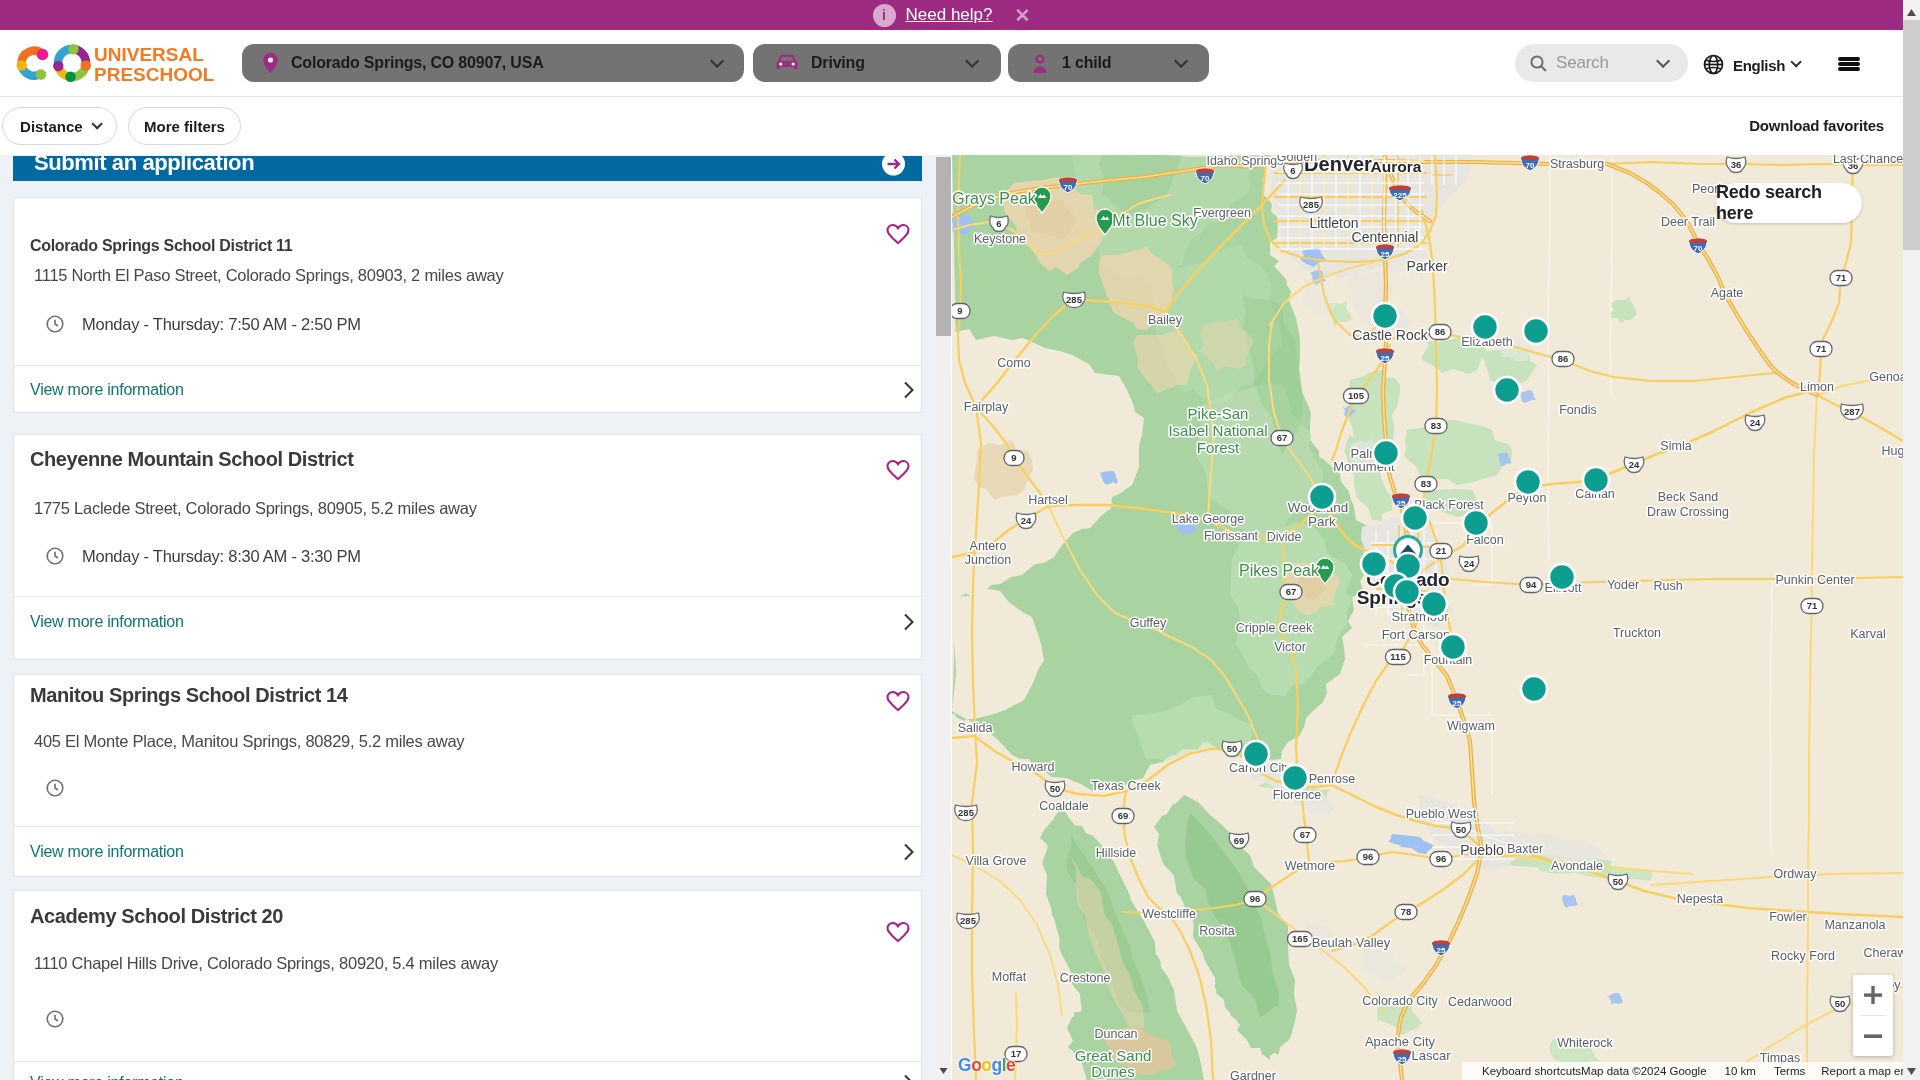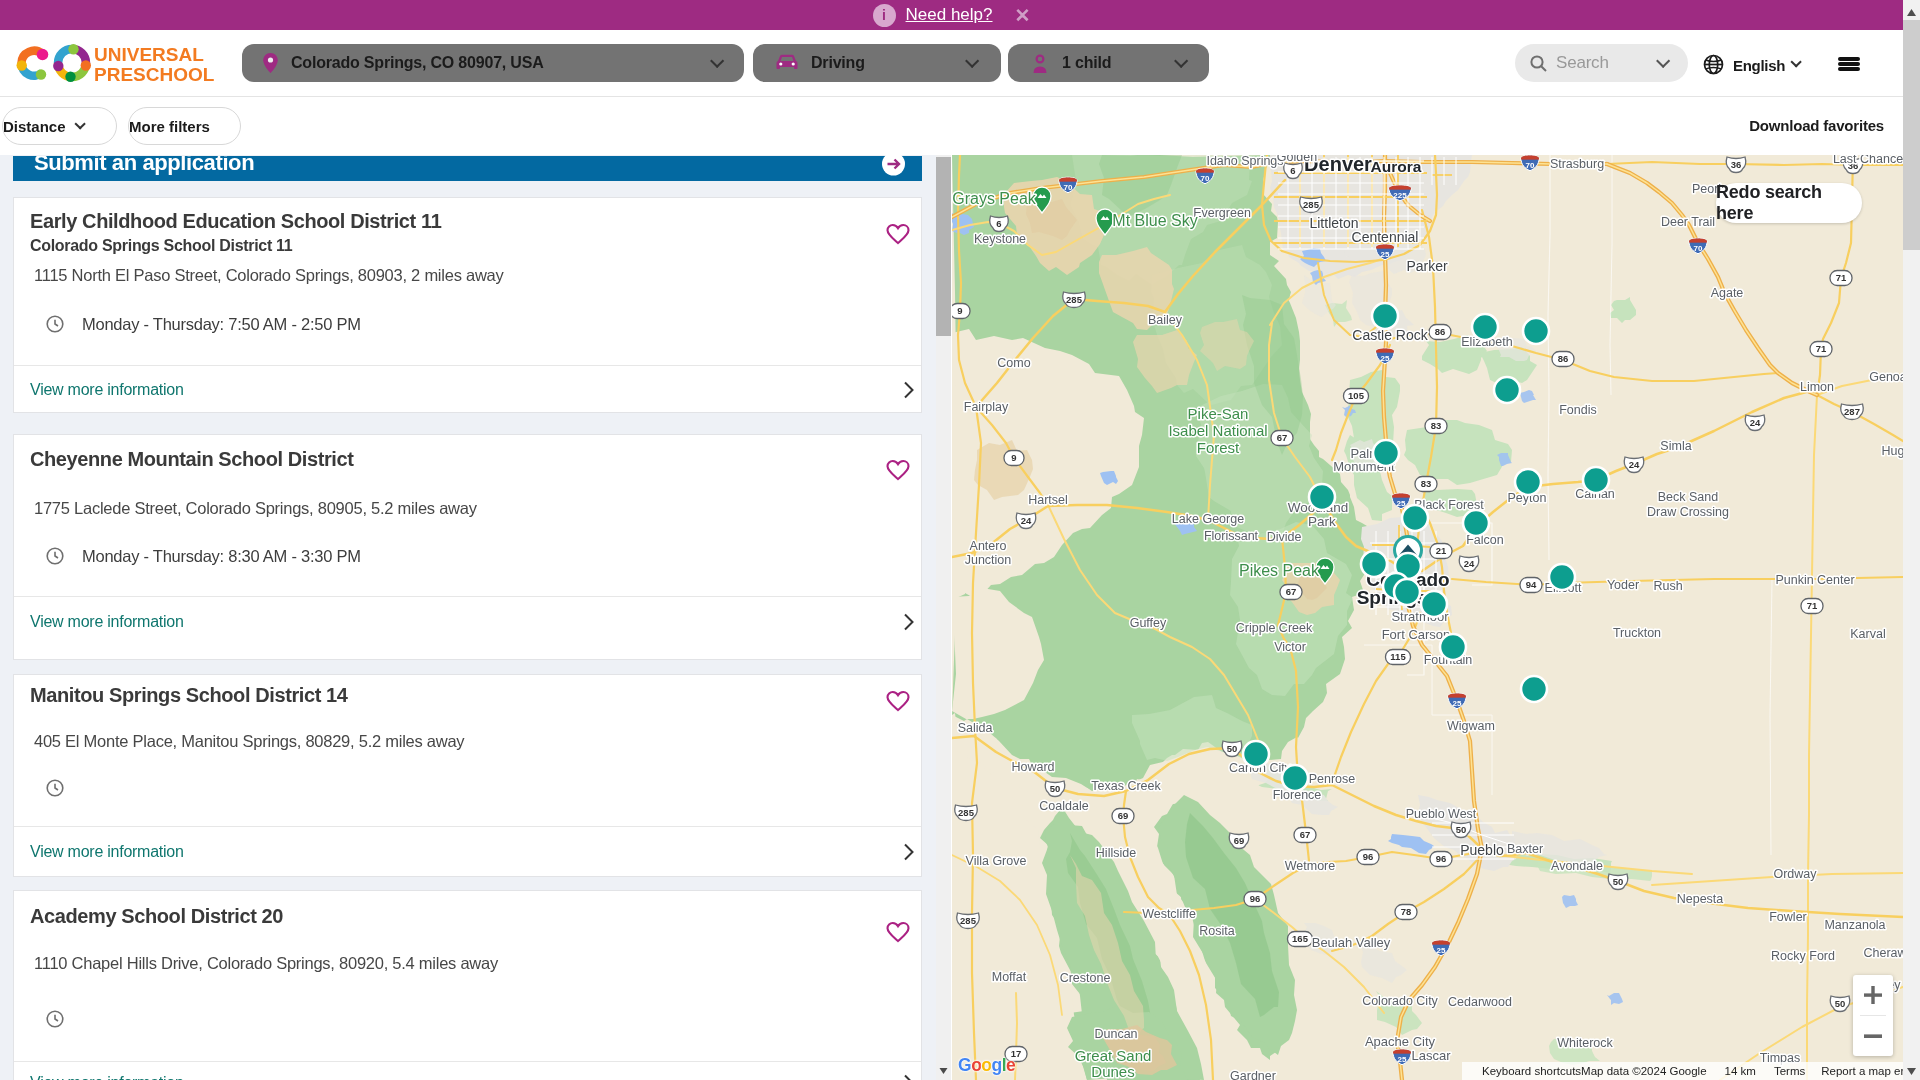--- a/index.html
+++ b/index.html
@@ -6,21 +6,21 @@
 .abs{position:absolute}
 #banner{position:absolute;left:0;top:0;width:1903px;height:30px;background:#9e2b82}
 #banner .inner{position:absolute;left:0;top:0;width:100%;height:30px;display:flex;align-items:center;justify-content:center;gap:10px}
 #banner .info{width:23px;height:23px;border-radius:50%;background:#d8a8ce;color:#9e2b82;font-weight:bold;font-size:14px;display:flex;align-items:center;justify-content:center;font-family:"Liberation Sans",sans-serif}
 #banner .lnk{color:#fff;font-size:17px;text-decoration:underline;font-weight:400}
 #banner .x{color:#cf9ec6;font-size:19px;margin-left:12px;font-weight:bold}
 #header{position:absolute;left:0;top:30px;width:1903px;height:67px;background:#fff;border-bottom:1px solid #e4e4e4}
 .hbox{position:absolute;height:38px;top:14px;background:#737373;border-radius:12px;display:flex;align-items:center;font-size:16px;font-weight:700;color:#1b1b1b;letter-spacing:-0.2px}
 .chev{display:inline-block;width:10px;height:10px;border-right:2.2px solid #333;border-bottom:2.2px solid #333;transform:rotate(45deg) translateY(-3px)}
 #filter{position:absolute;left:0;top:97px;width:1903px;height:58px;background:#fff}
-.pill{position:absolute;top:10px;height:38px;border:1px solid #d8d8d8;border-radius:19px;background:#fff;display:flex;align-items:center;justify-content:flex-start;font-size:15px;font-weight:700;color:#1b1b1b}
+.pill{position:absolute;top:10px;height:38px;border:1px solid #d8d8d8;border-radius:19px;background:#fff;display:flex;align-items:center;justify-content:center;font-size:15px;font-weight:700;color:#1b1b1b}
 #dlfav{position:absolute;top:20px;right:19px;font-size:15px;font-weight:700;color:#1b1b1b;letter-spacing:-0.2px}
 #panel{position:absolute;left:0;top:155px;width:936px;height:925px;background:#eef1f6}
 #submitbar{position:absolute;left:13px;top:156px;width:909px;height:25px;background:#0369a1;overflow:hidden}
 #submitbar .t{position:absolute;left:21px;top:-6px;color:#fff;font-size:22px;font-weight:700;letter-spacing:-0.4px}
 .card{position:absolute;left:13px;width:909px;background:#fff;border:1px solid #e2e3e6}
 .ct{position:absolute;left:16px;font-size:20px;font-weight:700;color:#3a3a3a;letter-spacing:-0.4px}
 .cs{position:absolute;left:16px;font-size:16px;font-weight:700;color:#3a3a3a;letter-spacing:-0.3px}
 .ca{position:absolute;left:20px;font-size:16.5px;color:#474747;letter-spacing:-0.25px}
 .csch{position:absolute;left:68px;font-size:16.5px;color:#3d3d3d;letter-spacing:-0.25px}
 .cdiv{position:absolute;left:0;width:100%;border-top:1px solid #e7e7e7}
@@ -116,21 +116,20 @@
 </div>
 <div id="panel"></div>
 <div id="submitbar">
     <div class="t">Submit an application</div>
   </div>
 <svg class="abs" style="left:880px;top:152px" width="28" height="25" viewBox="0 0 28 25">
     <circle cx="13.5" cy="12" r="11.5" fill="#fff"></circle>
     <path d="M7.5 12 L18.5 12 M14.5 7.5 L19 12 L14.5 16.5" stroke="#9e2b82" stroke-width="2.4" fill="none"></path>
   </svg>
 <div class="card" style="top:197px;height:216px">
-<div class="ct" style="top:12px">Early Childhood Education School District 11</div>
 <div class="cs" style="top:39px">Colorado Springs School District 11</div>
 <div class="ca" style="top:68px">1115 North El Paso Street, Colorado Springs, 80903, 2 miles away</div>
 <svg class="clock" style="top:117px" width="42" height="18" viewBox="0 0 42 18">
       <circle cx="13" cy="9" r="7.8" fill="none" stroke="#6f6f6f" stroke-width="1.6"></circle>
       <path d="M13 4.8 L13 9 L16 11" fill="none" stroke="#6f6f6f" stroke-width="1.6"></path>
     </svg>
     <div class="csch" style="top:117px">Monday - Thursday: 7:50 AM - 2:50 PM</div>
 <div class="cdiv" style="top:167px"></div>
 <div class="cview" style="top:183px">View more information</div>
 <svg class="heart" style="top:24px" width="50" height="24" viewBox="0 0 50 24">
@@ -768,21 +767,21 @@
     </svg>
     <div class="hr"></div>
     <svg class="abs" style="left:11px;top:52px" width="18" height="18">
       <rect x="0" y="7.4" width="18" height="3.6" fill="#666"></rect>
     </svg>
   </div>
 <div id="glogo"><span style="color:#4285F4">G</span><span style="color:#EA4335">o</span><span style="color:#FBBC05">o</span><span style="color:#4285F4">g</span><span style="color:#34A853">l</span><span style="color:#EA4335">e</span></div>
 <div id="attrib">
     <span style="margin-left:20px">Keyboard shortcuts</span>
     <span style="">Map data ©2024 Google</span>
-    <span style="margin-left:18px">14 km</span>
+    <span style="margin-left:18px">10 km</span>
     <svg width="54" height="10" style="margin-left:4px">
       <path d="M1 2 L1 8 L53 8 L53 2" fill="none" stroke="#555" stroke-width="1.5"></path>
     </svg>
     <span style="margin-left:14px">Terms</span>
     <span style="margin-left:16px">Report a map error</span>
   </div>
 <div id="lscroll"></div>
 <div id="lthumb"></div>
 <svg class="abs" style="left:936px;top:1064px" width="15" height="14">
     <path d="M3.5 4 L11.5 4 L7.5 10 Z" fill="#4a4a4a"></path>

